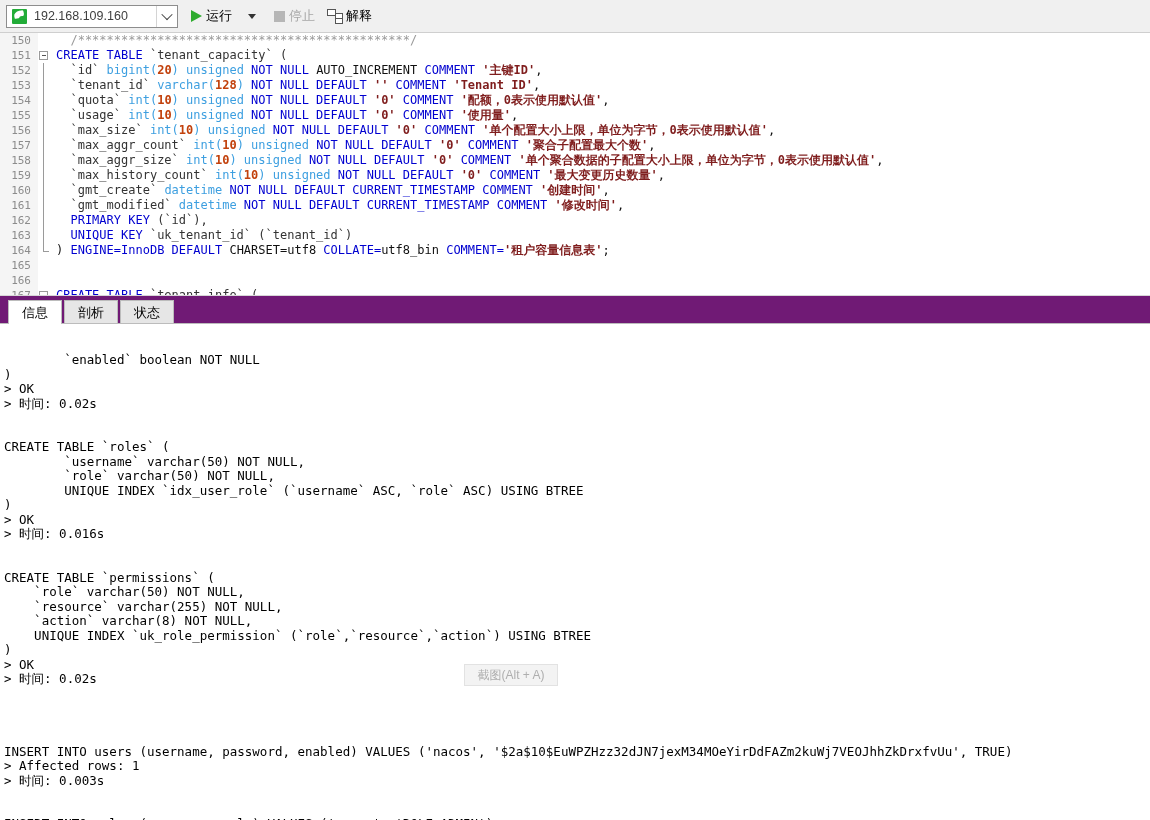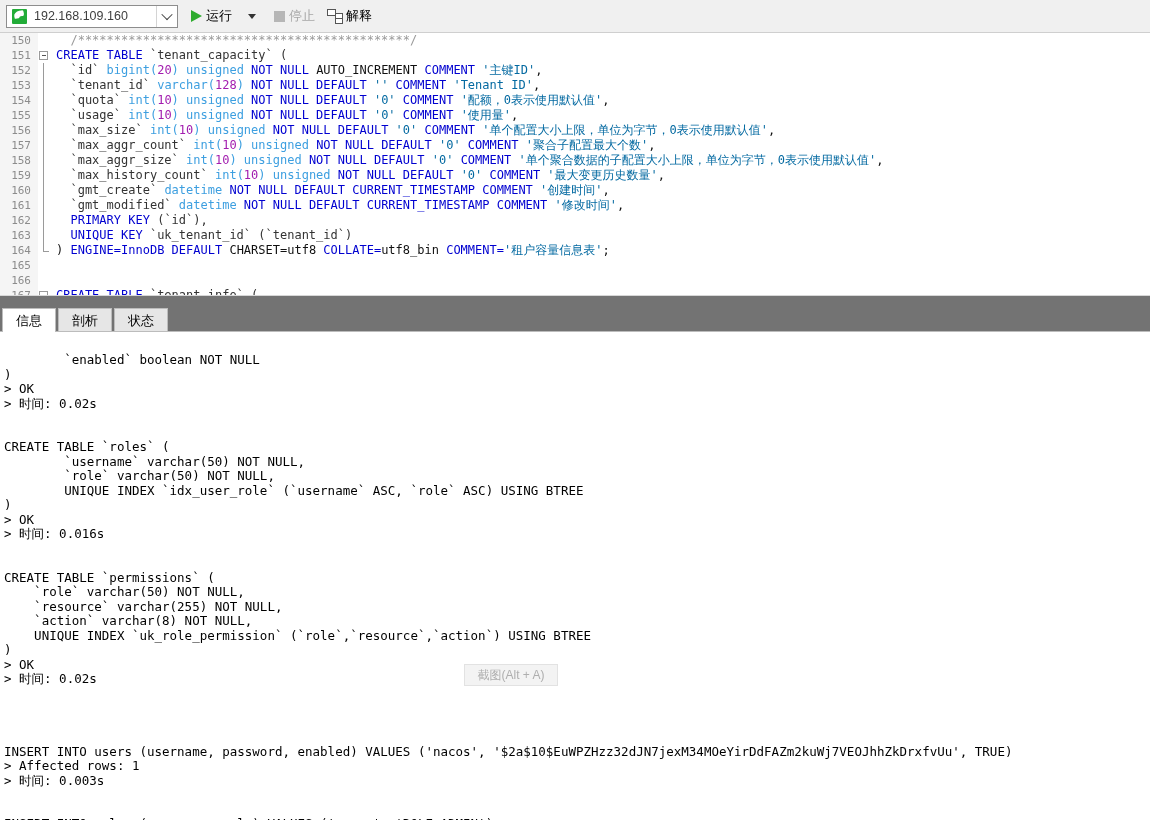--- a/index.html
+++ b/index.html
@@ -226,34 +226,34 @@
   }
   .foldend {
     position: absolute;
     left: 43px;
     width: 6px; height: 1px;
     background: #9a9a9a;
   }
   
   .kw   { color: #0000d0; }
   .typ  { color: #3d9fe0; }
-  .num  { color: #a21caf; }
-  .str  { color: #0369a1; }
+  .num  { color: #c2410c; font-weight: bold; }
+  .str  { color: #7f1d1d; font-weight: bold; }
   .ident{ color: #333333; }
   .plain{ color: #111111; }
   .cmt  { color: #9a9a9a; }
 
   
   #tabbar {
-    height: 36px;
-    background: #737373;
+    height: 28px;
+    background: #701a75;
     border-bottom: 1px solid #bcbcbc;
     display: flex;
     align-items: flex-end;
-    padding-left: 2px;
+    padding-left: 8px;
     box-sizing: border-box;
   }
   .rtab {
     height: 23px;
     line-height: 23px;
     padding: 0 13px;
     font-size: 13px;
     background: #e6e6e6;
     border: 1px solid #bcbcbc;
     border-bottom: none;

